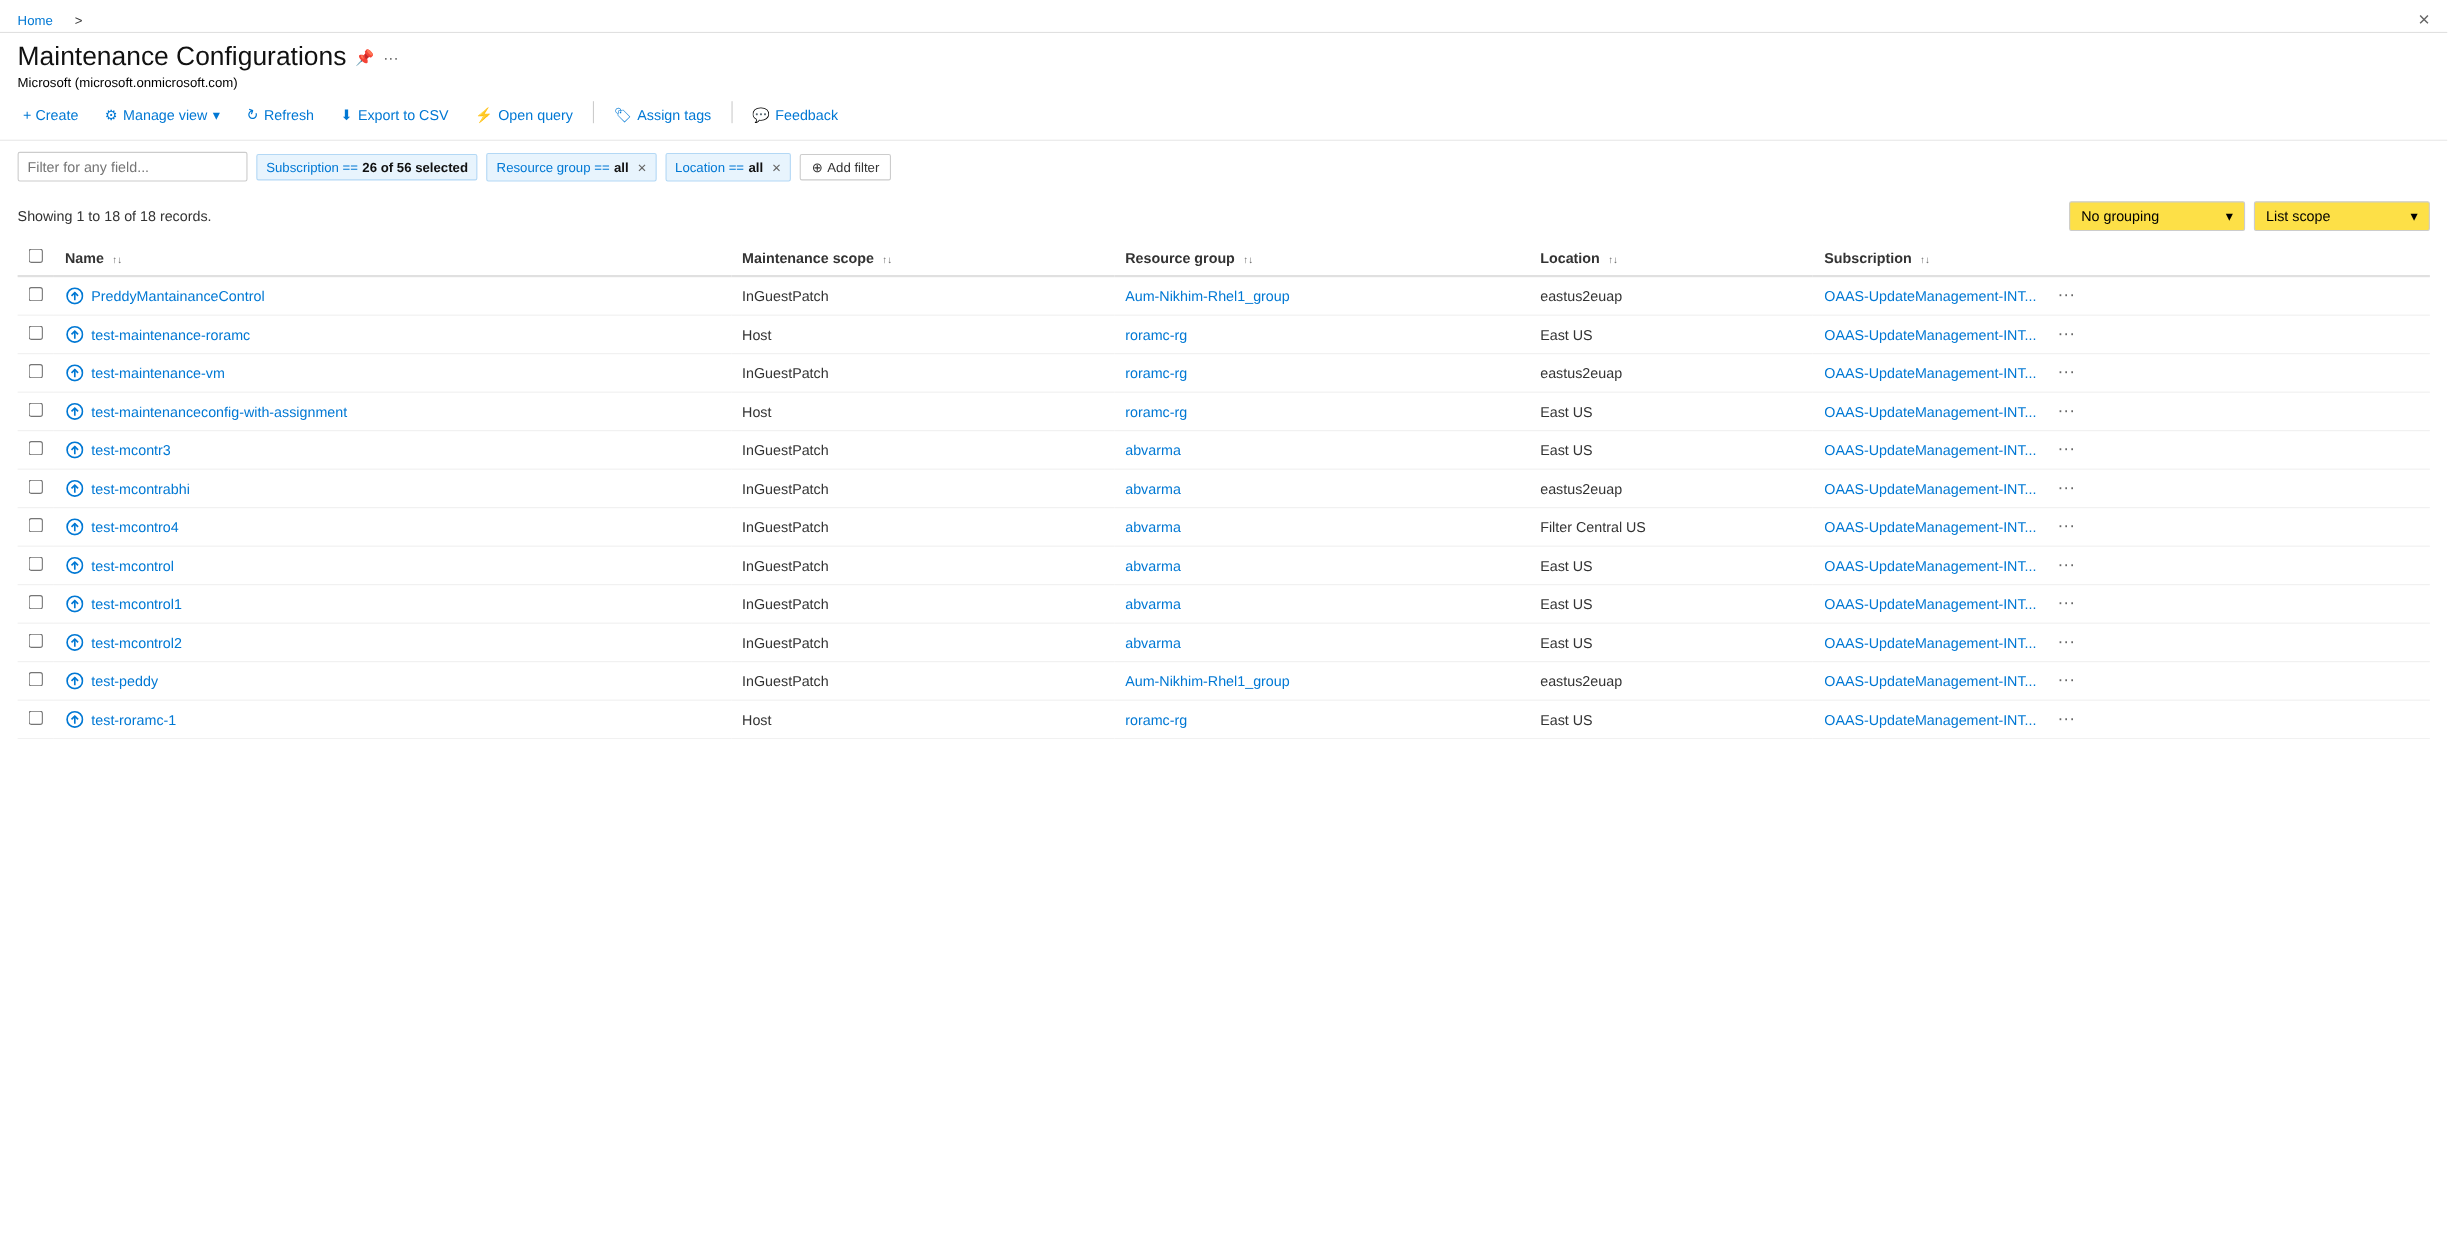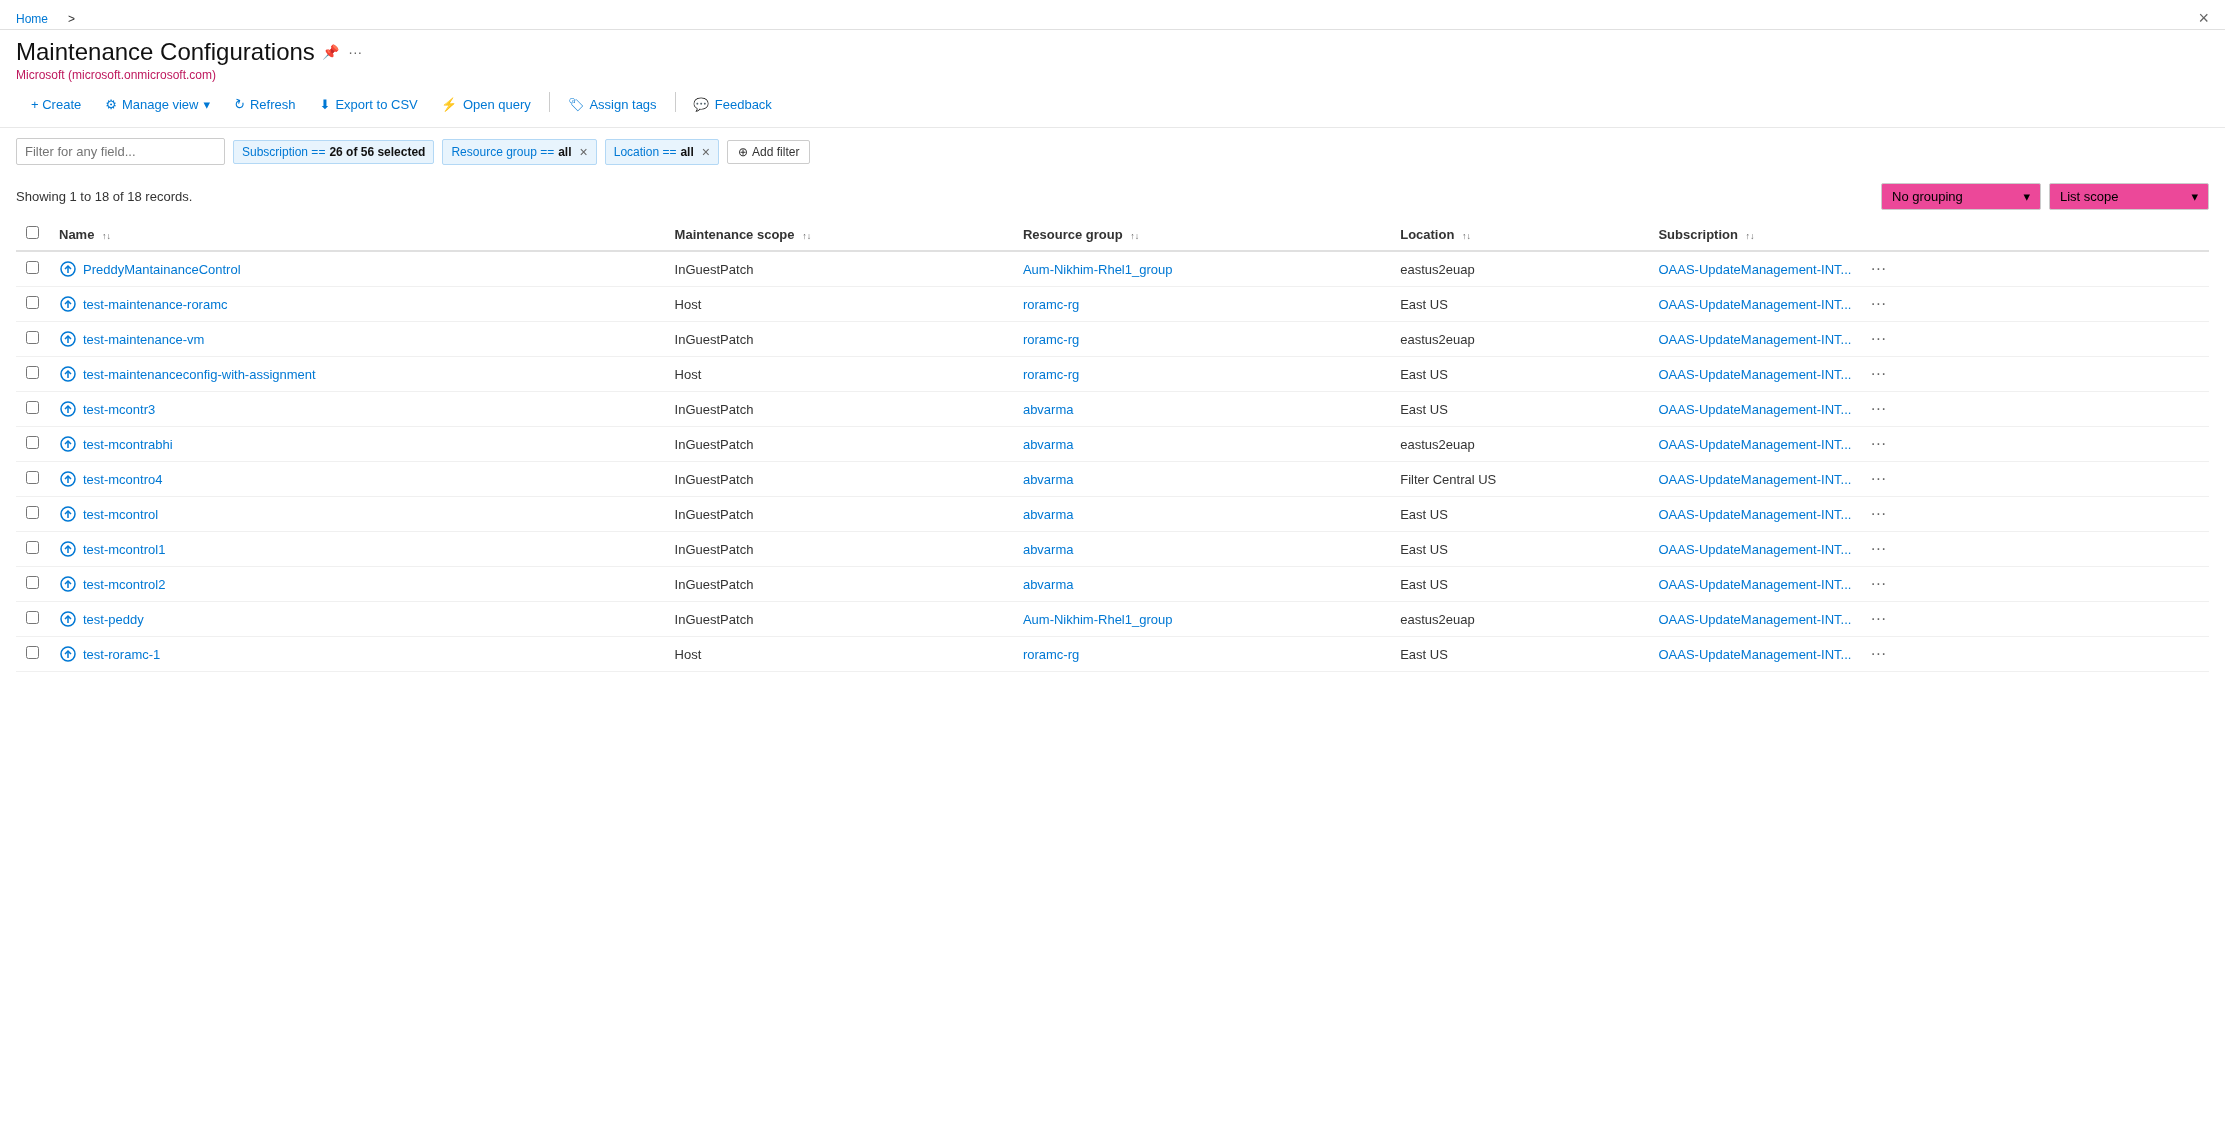--- a/index.html
+++ b/index.html
@@ -6,37 +6,37 @@
     body { font-family: 'Segoe UI', sans-serif; font-size: 13px; color: #333; background: #fff; }
 
     .top-bar { display: flex; align-items: center; justify-content: space-between; padding: 8px 16px 0; border-bottom: 1px solid #e0e0e0; }
     .breadcrumb { font-size: 12px; color: #0078d4; display: flex; align-items: center; gap: 20px; }
     .breadcrumb span { color: #333; }
     .close-btn { font-size: 18px; cursor: pointer; color: #666; border: none; background: none; }
 
     .page-header { padding: 8px 16px 0; }
     .page-title { font-size: 24px; font-weight: 300; color: #111; display: flex; align-items: center; gap: 8px; }
     .page-title-icons { display: flex; gap: 8px; align-items: center; }
-    .page-subtitle { font-size: 12px; color: #be185d; margin-top: 2px; }
-
-    .toolbar { display: flex; align-items: flex-start; gap: 4px; padding: 10px 21px; border-bottom: 1px solid #e8e8e8; flex-wrap: wrap; }
+    .page-subtitle { font-size: 12px; color: #000000; margin-top: 2px; }
+
+    .toolbar { display: flex; align-items: flex-start; gap: 4px; padding: 10px 11px; border-bottom: 1px solid #e8e8e8; flex-wrap: wrap; }
     .toolbar-btn { display: flex; align-items: center; gap: 5px; padding: 5px 10px; border: none; background: none; color: #0078d4; font-size: 13px; cursor: pointer; border-radius: 2px; white-space: nowrap; }
     .toolbar-divider { width: 1px; height: 20px; background: #ccc; margin: 0 4px; }
 
     .filter-bar { display: flex; align-items: center; gap: 8px; padding: 10px 16px; flex-wrap: wrap; }
     .filter-input { border: 1px solid #ccc; border-radius: 2px; padding: 5px 8px; font-size: 13px; width: 209px; color: #999; }
     .filter-tag { display: flex; align-items: center; gap: 4px; background: #e8f4fd; border: 1px solid #b3d8f5; border-radius: 2px; padding: 4px 8px; font-size: 12px; color: #0078d4; }
     .filter-tag strong { color: #111; }
     .filter-tag .remove { cursor: pointer; color: #666; font-size: 14px; margin-left: 4px; }
     .add-filter-btn { display: flex; align-items: center; gap: 4px; padding: 4px 10px; border: 1px solid #ccc; background: #fff; border-radius: 2px; font-size: 12px; color: #333; cursor: pointer; }
 
     .list-controls { display: flex; align-items: center; justify-content: space-between; padding: 8px 16px; }
     .record-count { font-size: 13px; color: #333; }
     .view-controls { display: flex; gap: 8px; }
-    .dropdown-btn { display: flex; align-items: center; gap: 6px; padding: 5px 10px; border: 1px solid #ccc; background: #ec4899; border-radius: 2px; font-size: 13px; cursor: pointer; min-width: 160px; justify-content: space-between; }
+    .dropdown-btn { display: flex; align-items: center; gap: 6px; padding: 5px 10px; border: 1px solid #ccc; background: #fde047; border-radius: 2px; font-size: 13px; cursor: pointer; min-width: 160px; justify-content: space-between; }
 
     .table-container { padding: 0 16px; overflow-x: auto; }
     table { width: 100%; border-collapse: collapse; }
     thead tr { border-bottom: 2px solid #e0e0e0; }
     th { text-align: left; padding: 8px 10px; font-weight: 600; font-size: 13px; color: #333; white-space: nowrap; }
     th .sort-icons { display: inline-flex; flex-direction: column; margin-left: 4px; font-size: 9px; line-height: 1; color: #666; }
     td { padding: 8px 10px; border-bottom: 1px solid #f0f0f0; font-size: 13px; vertical-align: middle; }
     .link-cell { color: #0078d4; cursor: pointer; text-decoration: none; }
     .check-col { width: 32px; }
     input[type="checkbox"] { cursor: pointer; }

